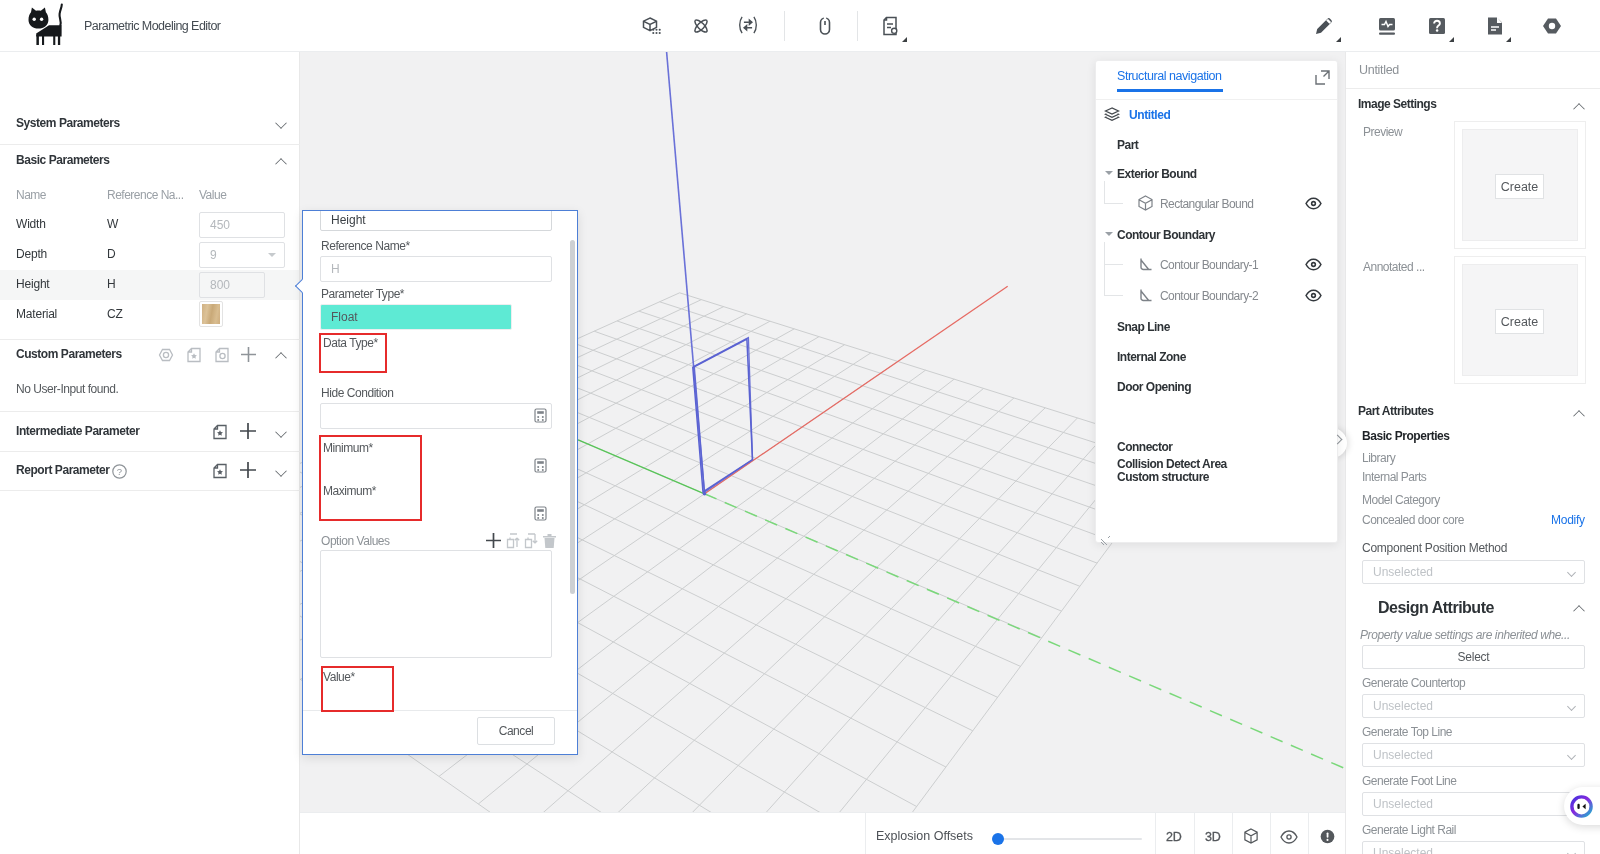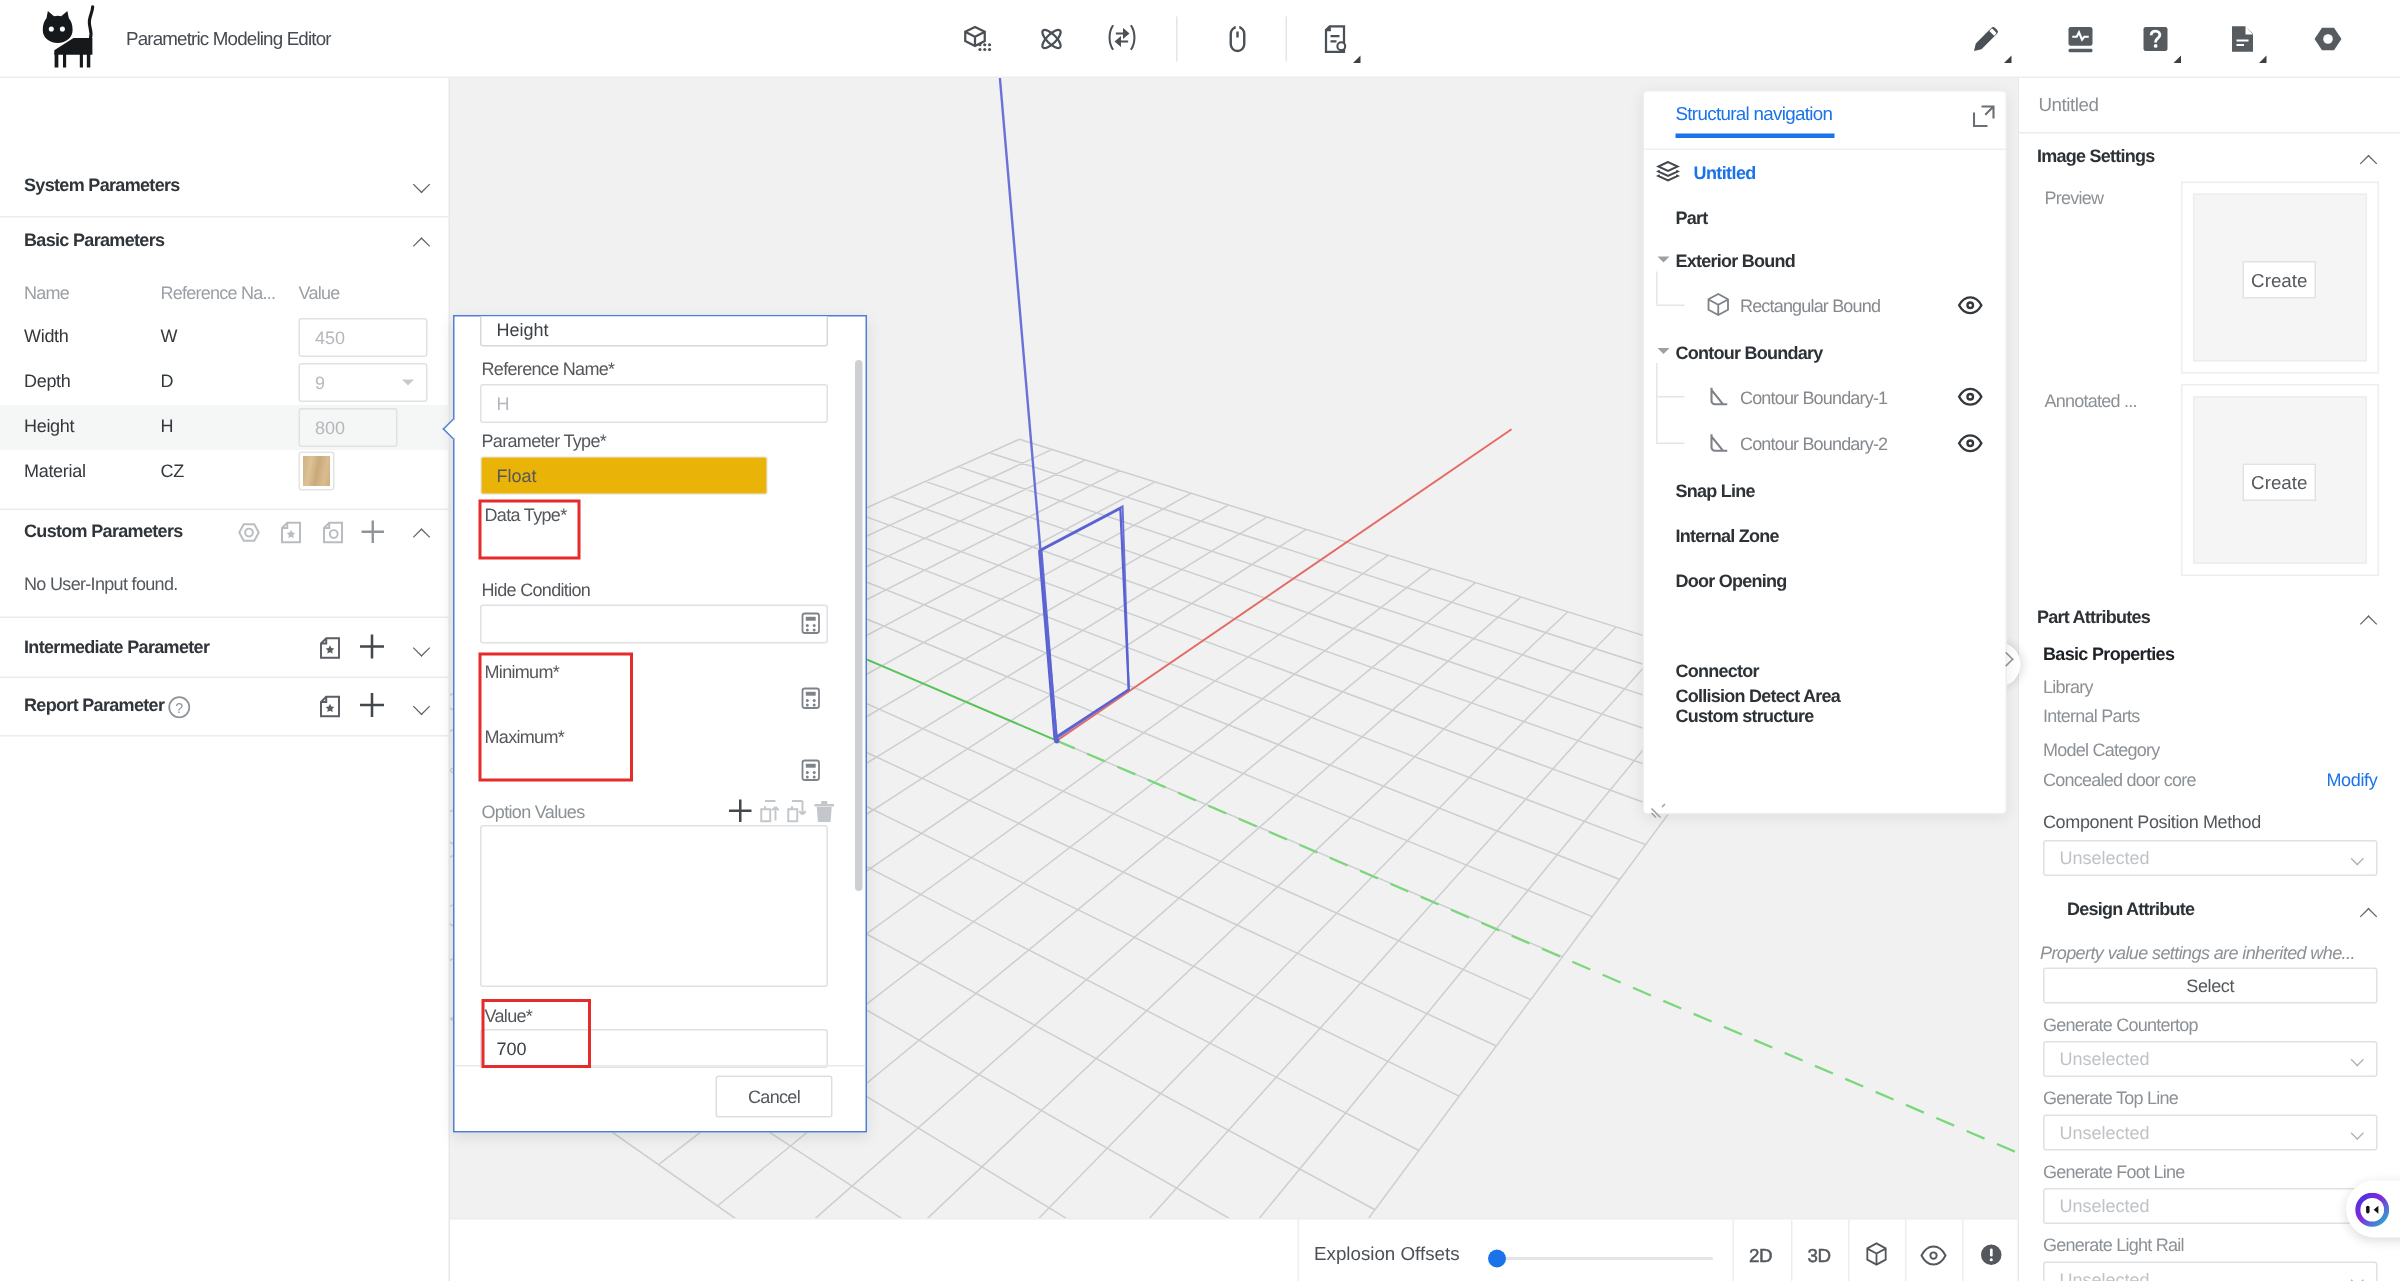--- a/index.html
+++ b/index.html
@@ -223,21 +223,21 @@
 
 <div class="abs" style="left:302px;top:210px;width:276px;height:545px;background:#fff;border:1px solid #4d7fd6;box-shadow:0 3px 10px rgba(0,0,0,.1);z-index:25;overflow:hidden;">
  <div class="inp" style="left:17px;top:-16px;width:232px;height:36px;border-color:#d5d8db;">
         <span style="top:17px;color:#3b4045;">Height</span>
       </div>
  <div class="abs" style="left:18px;top:28px;font-size:12px;letter-spacing:-.45px;color:#54585c;">Reference Name*</div>
  <div class="inp" style="left:17px;top:45px;width:232px;height:26px;">
         <span>H</span>
       </div>
  <div class="abs" style="left:18px;top:76px;font-size:12px;letter-spacing:-.45px;color:#54585c;">Parameter Type*</div>
- <div class="inp" style="left:17px;top:93px;width:192px;height:26px;background:#eab308;border-color:#eceeef;">
+ <div class="inp" style="left:17px;top:93px;width:192px;height:26px;background:#5eead4;border-color:#eceeef;">
         <span style="color:#54585c;">Float</span>
       </div>
  <div class="abs" style="left:20px;top:125px;font-size:12px;letter-spacing:-.45px;color:#54585c;">Data Type*</div>
  <div class="abs" style="left:16px;top:122px;width:68px;height:40px;border:2px solid #e62b2b;z-index:5;"></div>
  <div class="abs" style="left:18px;top:175px;font-size:12px;letter-spacing:-.45px;color:#54585c;">Hide Condition</div>
  <div class="inp" style="left:17px;top:192px;width:232px;height:26px;"></div>
  <svg class="abs" style="left:231px;top:197px;" width="13" height="15" viewBox="0 0 13 15">
         <rect x="1" y="1" width="11" height="13" rx="1.5" fill="none" stroke="#7e8389" stroke-width="1.2"></rect>
         <rect x="3.2" y="3.2" width="6.6" height="2.6" fill="#7e8389"></rect>
         <circle cx="4.2" cy="9" r="1" fill="#7e8389"></circle>
@@ -273,23 +273,20 @@
       </svg>
  <svg class="abs" style="left:221px;top:322px;" width="16" height="16" viewBox="0 0 16 16">
         <path fill="none" stroke="#c3c7cb" stroke-width="1.3" d="M1.5 6.5h6v8h-6zM4 6.5v-2M4 1h7M11 1v9M11 10l-2.2-2.2M11 10l2.2-2.2"></path>
       </svg>
  <svg class="abs" style="left:239px;top:322px;" width="15" height="16" viewBox="0 0 15 16">
         <path fill="#c3c7cb" d="M1 3h13v1.6H1zM5.5 1h4v2h-4z"></path>
         <path fill="#c3c7cb" d="M2.5 5h10l-.8 10H3.3z"></path>
       </svg>
  <div class="abs" style="left:17px;top:339px;width:232px;height:108px;border:1px solid #dfe1e4;border-radius:2px;"></div>
  <div class="abs" style="left:20px;top:459px;font-size:12px;letter-spacing:-.45px;color:#54585c;">Value*</div>
- <div class="inp" style="left:17px;top:475px;width:232px;height:26px;">
-        <span style="color:#3b4045;">700</span>
-      </div>
  <div class="abs" style="left:18px;top:455px;width:73px;height:46px;border:2px solid #e62b2b;z-index:5;"></div>
  <div class="abs" style="left:0;top:499px;width:274px;height:1px;background:#e8eaec;"></div>
  <div class="abs" style="left:174px;top:506px;width:78px;height:28px;border:1px solid #dcdfe2;border-radius:2px;text-align:center;font-size:12px;letter-spacing:-.45px;color:#54585c;line-height:27px;">Cancel</div>
  <div class="abs" style="right:2px;top:29px;width:5px;height:354px;background:#cdd0d3;border-radius:3px;"></div>
 </div>
 <div class="abs" style="left:297px;top:281px;width:10px;height:10px;background:#fff;border-left:1px solid #4d7fd6;border-bottom:1px solid #4d7fd6;transform:rotate(45deg);z-index:26;"></div>
 
 <div class="abs" style="left:1095px;top:60px;width:243px;height:483px;background:#fff;border:1px solid #ededee;border-radius:3px;box-shadow:0 2px 10px rgba(0,0,0,.08);z-index:22;">
  <div class="abs" style="left:21px;top:8px;font-size:12.5px;letter-spacing:-.45px;color:#1a73e8;">Structural navigation</div>
  <div class="abs" style="left:21px;top:28px;width:106px;height:3px;background:#1a73e8;"></div>
@@ -367,21 +364,21 @@
  <div class="abs" style="left:16px;top:399px;font-size:12px;letter-spacing:-.5px;color:#8c9196;">Library</div>
  <div class="abs" style="left:16px;top:418px;font-size:12px;letter-spacing:-.5px;color:#8c9196;">Internal Parts</div>
  <div class="abs" style="left:16px;top:441px;font-size:12px;letter-spacing:-.5px;color:#8c9196;">Model Category</div>
  <div class="abs" style="left:16px;top:461px;font-size:12px;letter-spacing:-.5px;color:#8c9196;">Concealed door core</div>
  <div class="abs" style="left:205px;top:461px;font-size:12px;letter-spacing:-.25px;color:#1a73e8;">Modify</div>
  <div class="abs" style="left:16px;top:489px;font-size:12px;letter-spacing:-.25px;color:#54585c;">Component Position Method</div>
  <div class="abs" style="left:16px;top:508px;width:223px;height:24px;border:1px solid #dfe1e4;border-radius:2px;font-size:12px;color:#bfc3c7;">
         <span class="abs" style="left:10px;top:4px;">Unselected</span>
         <i class="abs" style="right:9px;top:8px;width:7px;height:7px;border-right:1.4px solid #aeb2b6;border-bottom:1.4px solid #aeb2b6;transform:rotate(45deg) scale(.9);"></i>
       </div>
- <div class="abs" style="left:12px;top:547px;font-size:12px;letter-spacing:-.5px;font-weight:700;color:#2d3236;padding-left:20px;">Design Attribute</div>
+ <div class="abs" style="left:12px;top:547px;font-size:16px;letter-spacing:-.5px;font-weight:700;color:#2d3236;padding-left:20px;">Design Attribute</div>
  <div class="chev up" style="left:228px;top:554px;"></div>
  <div class="abs" style="left:14px;top:576px;font-size:12px;letter-spacing:-.4px;color:#8c9196;white-space:nowrap;font-style:italic;">Property value settings are inherited whe...</div>
  <div class="abs" style="left:16px;top:593px;width:223px;height:24px;border:1px solid #dfe1e4;border-radius:2px;font-size:12px;letter-spacing:-.25px;color:#54585c;text-align:center;line-height:23px;">Select</div>
  <div class="abs" style="left:16px;top:624px;font-size:12px;letter-spacing:-.5px;color:#8c9196;">Generate Countertop</div>
  <div class="abs" style="left:16px;top:642px;width:223px;height:24px;border:1px solid #dfe1e4;border-radius:2px;font-size:12px;color:#bfc3c7;">
         <span class="abs" style="left:10px;top:4px;">Unselected</span>
         <i class="abs" style="right:9px;top:8px;width:7px;height:7px;border-right:1.4px solid #aeb2b6;border-bottom:1.4px solid #aeb2b6;transform:rotate(45deg) scale(.9);"></i>
       </div>
  <div class="abs" style="left:16px;top:673px;font-size:12px;letter-spacing:-.5px;color:#8c9196;">Generate Top Line</div>
  <div class="abs" style="left:16px;top:691px;width:223px;height:24px;border:1px solid #dfe1e4;border-radius:2px;font-size:12px;color:#bfc3c7;">

